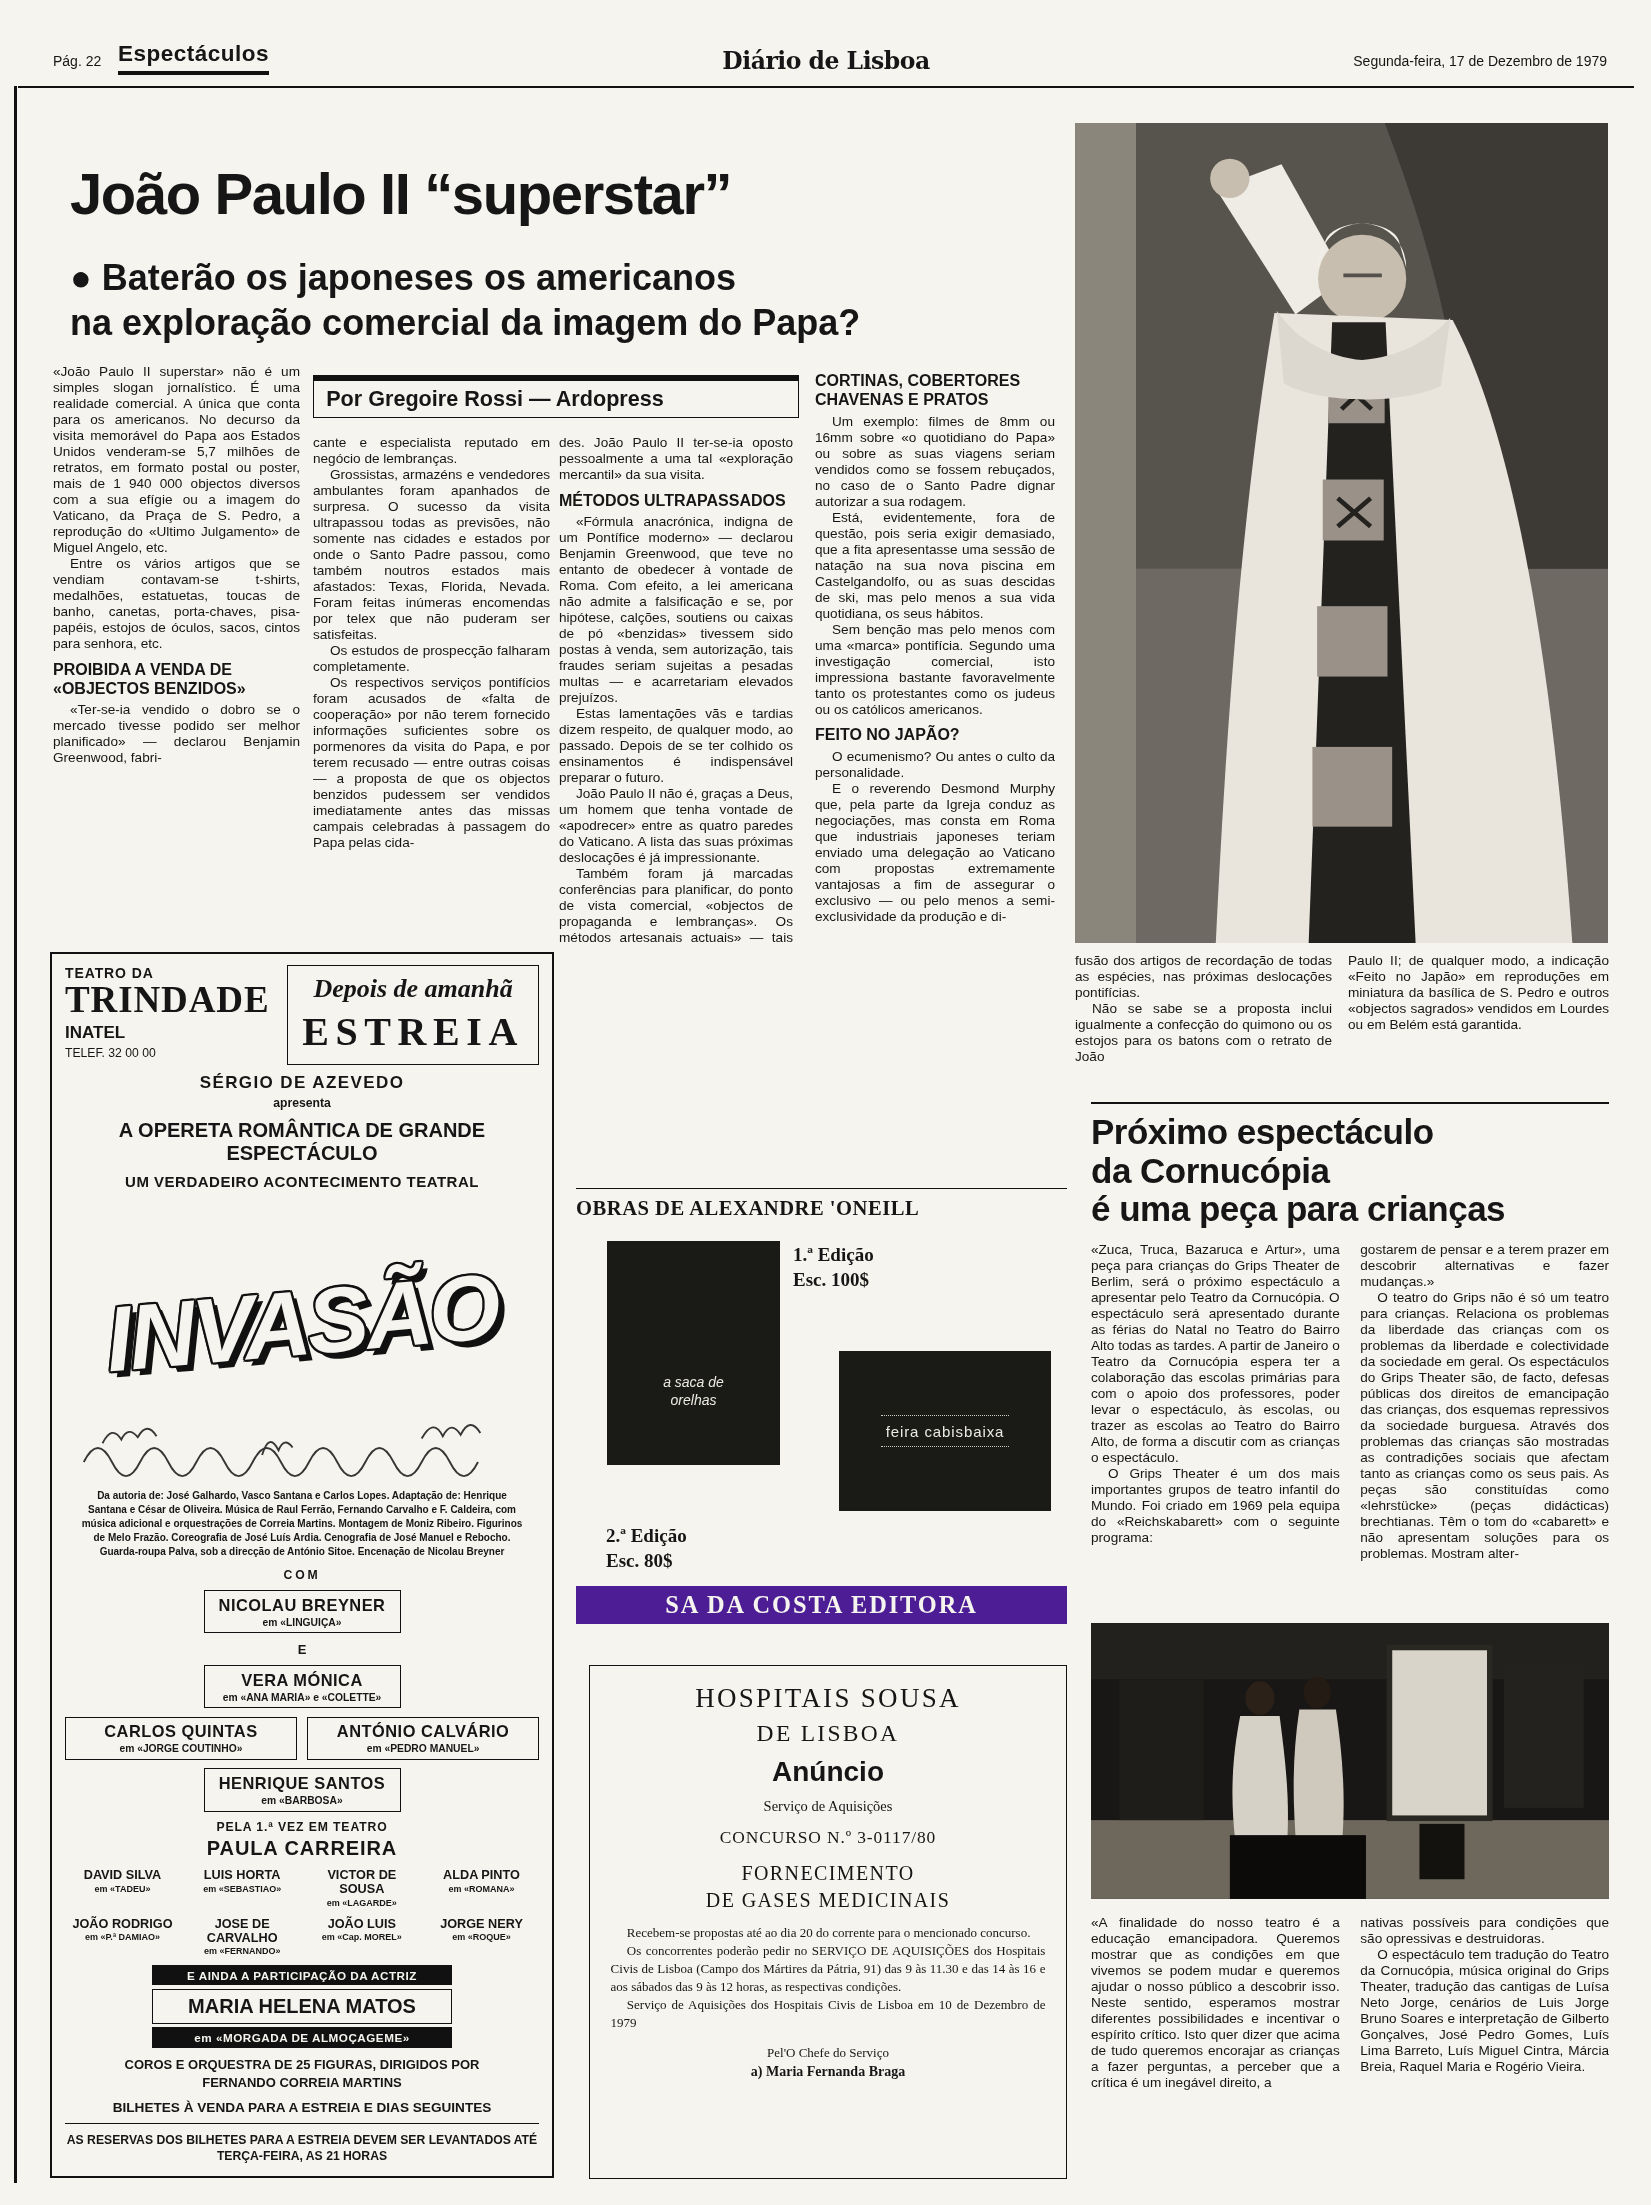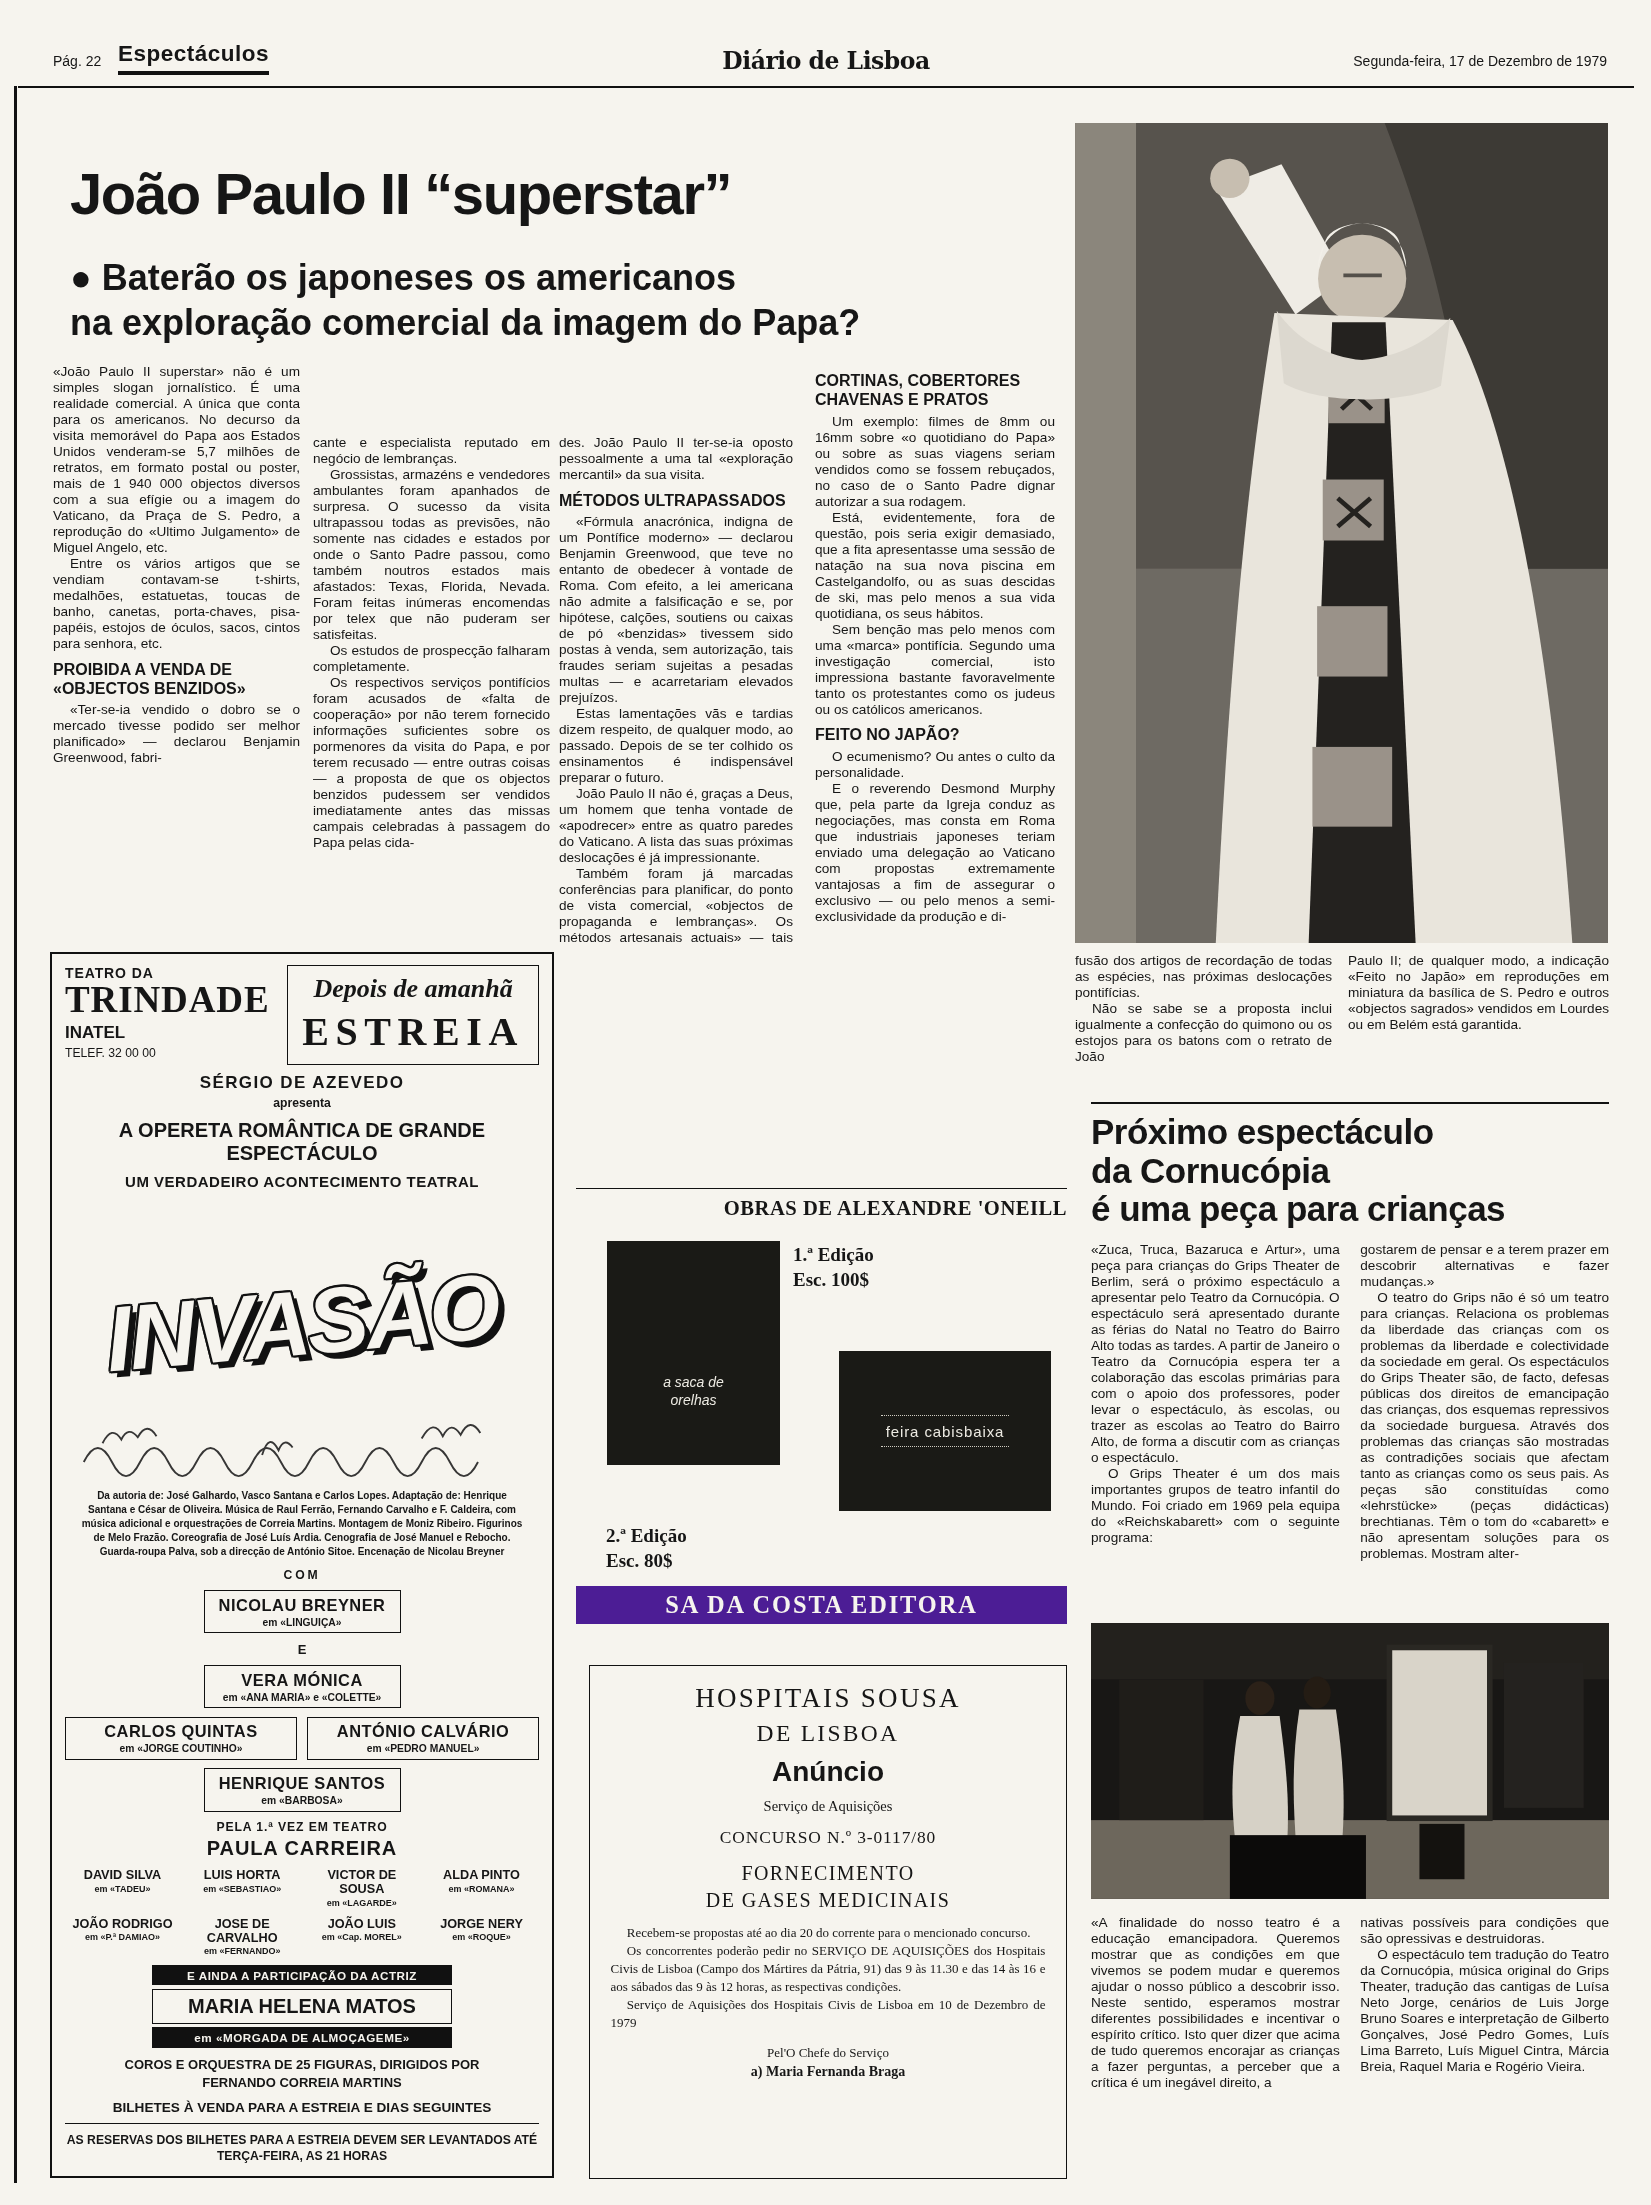--- a/index.html
+++ b/index.html
@@ -80,21 +80,21 @@
   .sp-wrap { width:300px; margin:0 auto; display:flex; flex-direction:column; gap:3.8px; }
   .sp-bar { background:#111; color:#f6f4ee; font-size:11.7px; font-weight:bold; padding:3.8px 4.7px; letter-spacing:0.5px; }
   .sp-name { border:1.4px solid #111; font-size:20px; font-weight:bold; padding:4.7px; }
   .th-chorus { font-size:13px; font-weight:bold; width:82%; margin:0 auto; line-height:1.35; }
   .th-tickets { font-size:13.6px; font-weight:bold; }
   .th-reserv { font-size:12.2px; font-weight:bold; border-top:1.4px solid #111; padding-top:7.5px; line-height:1.35; }
 
   
   .books { left:576px; top:1188px; width:491px; height:439px; }
   .books-header { position:absolute; left:0; right:0; top:0; border-top:1.4px solid #111; padding-top:7.5px;
-                  text-align:right; font-family:"Liberation Serif", serif; font-weight:bold; font-size:20.6px; letter-spacing:0.5px; }
+                  text-align:left; font-family:"Liberation Serif", serif; font-weight:bold; font-size:20.6px; letter-spacing:0.5px; }
   .bookcover { position:absolute; background:#1a1a16; color:#eceae2; display:flex; align-items:flex-end; justify-content:center; }
   .book1 { left:31px; top:53px; width:173px; height:224px; }
   .book1 .bk-title { font-size:14px; font-style:italic; text-align:center; margin-bottom:56px; width:60%; line-height:1.3; }
   .book2 { left:263px; top:163px; width:212px; height:160px; align-items:center; }
   .book2 .bk-title { font-size:15px; letter-spacing:0.9px; border-top:1.4px dotted #cfccc2; border-bottom:1.4px dotted #cfccc2; padding:6.6px 4.7px; }
   .edition { position:absolute; font-family:"Liberation Serif", serif; font-weight:bold; font-size:19px; line-height:1.3; }
   .ed1 { left:217px; top:55px; }
   .ed2 { left:30px; top:336px; }
   .books-banner { position:absolute; left:0; right:0; top:398px; height:38px; background:#4c1d95; color:#f6f4ee;
                   display:flex; align-items:center; justify-content:center; font-family:"Liberation Serif", serif;
@@ -161,20 +161,23 @@
       <g stroke="#24221f" stroke-width="10">
         <line x1="568" y1="550" x2="632" y2="610"></line>
         <line x1="632" y1="550" x2="568" y2="610"></line>
         <line x1="560" y1="800" x2="630" y2="860"></line>
         <line x1="630" y1="800" x2="560" y2="860"></line>
       </g>
       <path d="M430,400 C470,460 540,500 612,505 C690,500 760,460 800,415 L780,560 C700,600 520,600 445,555 Z" fill="#dcd8cf"></path>
     </svg>
   </div>
 
+  <div class="abs byline-box">
+    <span>Por Gregoire Rossi — Ardopress</span>
+  </div>
 
   <div class="abs bodycol col1">
     <div>
         <p class="para" style="text-indent: 0px;">«João Paulo II superstar» não é um simples slogan jornalístico. É uma realidade comercial. A única que conta para os americanos. No decurso da visita memorável do Papa aos Estados Unidos venderam-se 5,7 milhões de retratos, em formato postal ou poster, mais de 1 940 000 objectos diversos com a sua efígie ou a imagem do Vaticano, da Praça de S. Pedro, a reprodução do «Ultimo Julgamento» de Miguel Angelo, etc.</p>
         <p class="para">Entre os vários artigos que se vendiam contavam-se t-shirts, medalhões, estatuetas, toucas de banho, canetas, porta-chaves, pisa-papéis, estojos de óculos, sacos, cintos para senhora, etc.</p>
       </div>
     <h3 class="colsub">PROIBIDA A VENDA DE «OBJECTOS BENZIDOS»</h3>
     <div>
         <p class="para">«Ter-se-ia vendido o dobro se o mercado tivesse podido ser melhor planificado» — declarou Benjamin Greenwood, fabri-</p>
       </div>

